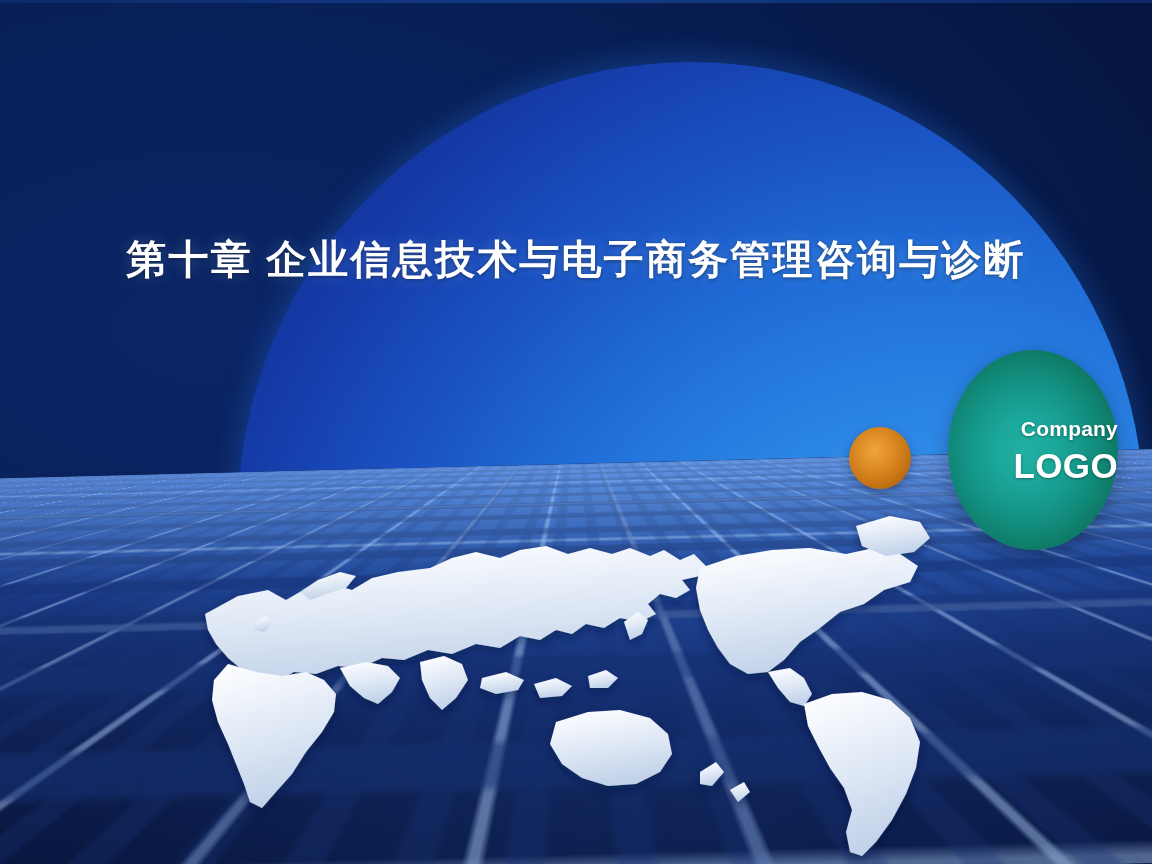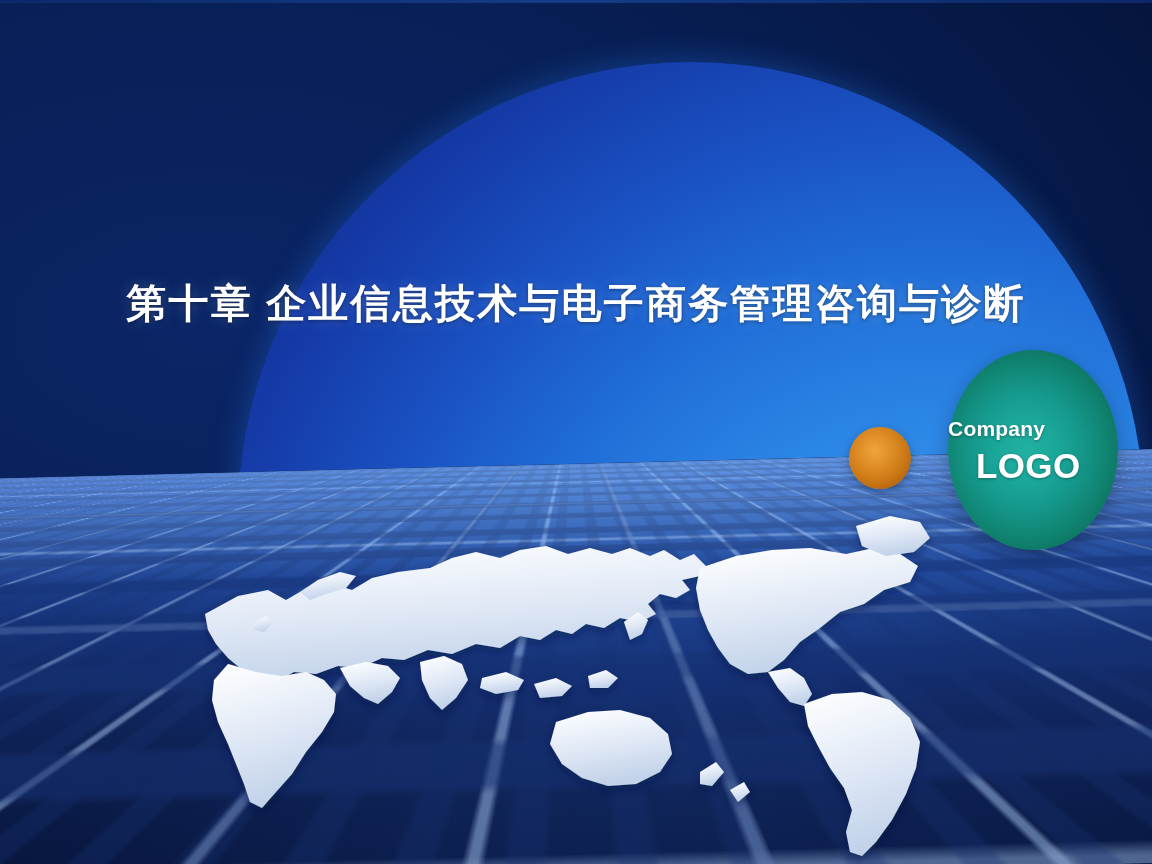--- a/index.html
+++ b/index.html
@@ -109,37 +109,36 @@
   
   .title{
     position:absolute;left:0;top:232px;width:1152px;
     text-align:center;
     color:#ffffff;
     font-size:40px;
     font-weight:700;
     letter-spacing:.055em;
     white-space:nowrap;
     text-shadow:0 1px 4px rgba(0,0,0,.42), 0 0 14px rgba(150,200,255,.30);
-    margin-top:44px;
   }
 
   
   .orange-ball{
     position:absolute;left:849px;top:427px;width:62px;height:62px;border-radius:50%;
     background:radial-gradient(circle at 42% 38%, #f0a53c 0%, #e2912a 26%, #cf7c18 54%, #b5650c 80%, #8e4c07 100%);
     box-shadow:0 3px 9px rgba(0,0,0,.30);
   }
   .logo-ball{
     position:absolute;left:948px;top:350px;width:170px;height:200px;border-radius:50%;
     background:radial-gradient(ellipse at 46% 50%, #22b0a2 0%, #1ba89b 22%, #15988c 42%, #108472 62%, #0c6d55 82%, #0a5c45 100%);
     box-shadow:0 6px 18px rgba(0,0,0,.28);
   }
   .logo-text{
     position:absolute;left:948px;top:350px;width:170px;height:200px;
-    display:flex;flex-direction:column;align-items:flex-start;justify-content:center;
+    display:flex;flex-direction:column;align-items:flex-end;justify-content:center;
     color:#ffffff;line-height:1;
   }
   .logo-company{
     font-size:21px;font-weight:700;letter-spacing:.01em;
     text-shadow:0 1px 3px rgba(0,0,0,.35);
     margin-bottom:9px;
   }
   .logo-word{
     font-size:35px;font-weight:700;letter-spacing:.01em;
     text-shadow:0 1px 3px rgba(0,0,0,.35);

